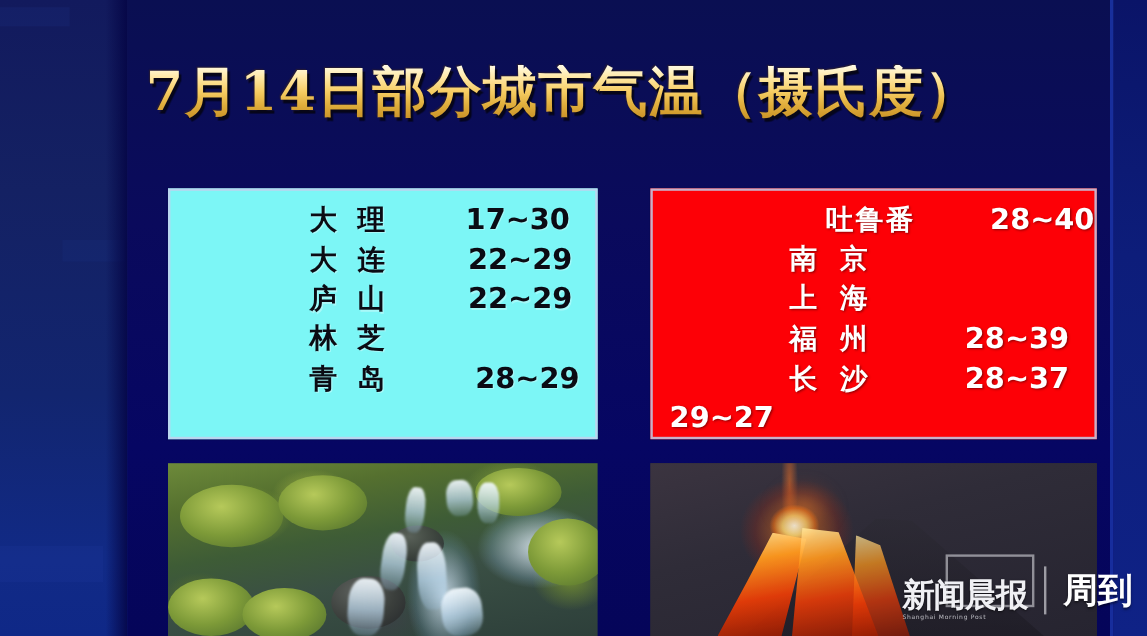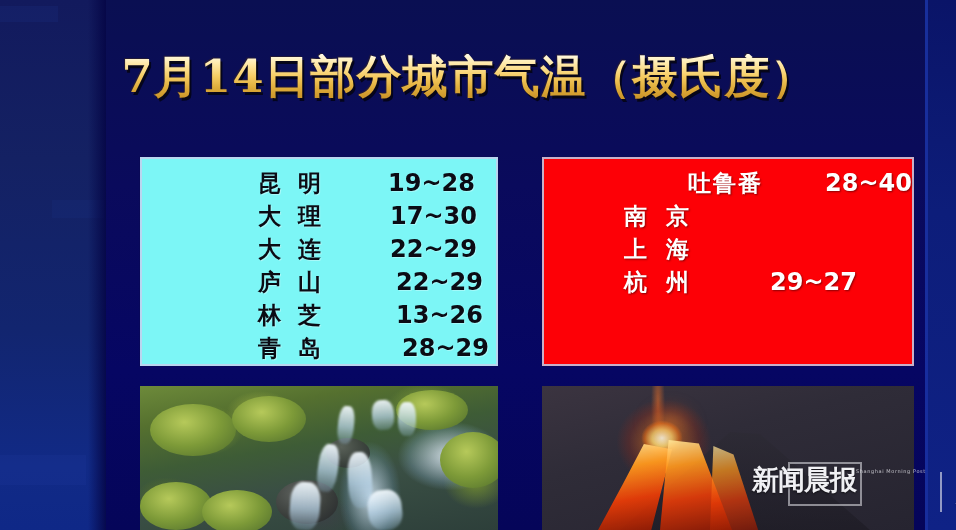--- a/index.html
+++ b/index.html
@@ -149,21 +149,21 @@
   .table-cold .row:nth-child(4) .temp,
   .table-cold .row:nth-child(5) .temp { padding-left: 14px; }
   .table-cold .row:nth-child(6) .temp { padding-left: 20px; }
 
   
   .table-hot .city {
     width: 180px;
     text-align: center;
     color: #ffffff;
     letter-spacing: 19px;
-    padding-left: 32px;
+    padding-left: 66px;
     text-shadow: 1px 1px 2px rgba(0,0,0,0.45);
   }
   .table-hot .city.c3 { letter-spacing: 2px; padding-left: 96px; }
   .table-hot .temp {
     color: #ffffff;
     padding-left: 14px;
     text-shadow: 1px 1px 2px rgba(0,0,0,0.45);
   }
 
   
@@ -276,21 +276,21 @@
     position: absolute;
     left: 752px;
     top: 466px;
     display: flex;
     align-items: center;
     gap: 10px;
   }
   .wm-logo {
     position: relative;
     display: flex;
-    flex-direction: row;
+    flex-direction: column;
     justify-content: flex-end;
     height: 52px;
   }
   .wm-frame {
     position: absolute;
     left: 36px;
     top: -4px;
     width: 74px;
     height: 44px;
     border: 2px solid rgba(230,230,235,0.55);
@@ -345,38 +345,33 @@
 
   </div>
   <div class="bg-band-right-edge"></div>
   <div class="bg-band-right"></div>
 
   <div class="title">7月14日部分城市气温（摄氏度）</div>
 
   <div class="table-box table-cold">
     <div class="rows">
       <div class="row">
-        <span class="city">昆明</span>
-        <span class="temp">19~28</span>
-      </div>
-      <div class="row">
         <span class="city">大理</span>
         <span class="temp">17~30</span>
       </div>
       <div class="row">
         <span class="city">大连</span>
         <span class="temp">22~29</span>
       </div>
       <div class="row">
         <span class="city">庐山</span>
         <span class="temp">22~29</span>
       </div>
       <div class="row">
         <span class="city">林芝</span>
-        <span class="temp">13~26</span>
       </div>
       <div class="row">
         <span class="city">青岛</span>
         <span class="temp">28~29</span>
       </div>
     </div>
   </div>
 
   <div class="table-box table-hot">
     <div class="rows">
@@ -384,21 +379,28 @@
         <span class="city c3">吐鲁番</span>
         <span class="temp">28~40</span>
       </div>
       <div class="row">
         <span class="city">南京</span>
       </div>
       <div class="row">
         <span class="city">上海</span>
       </div>
       <div class="row">
-        <span class="city">杭州</span>
+        <span class="city">福州</span>
+        <span class="temp">28~39</span>
+      </div>
+      <div class="row">
+        <span class="city">长沙</span>
+        <span class="temp">28~37</span>
+      </div>
+      <div class="row">
         <span class="temp">29~27</span>
       </div>
     </div>
   </div>
 
   <div class="photo photo-waterfall">
     <div class="moss moss-1"></div>
     <div class="moss moss-2"></div>
     <div class="moss moss-6"></div>
     <div class="moss moss-3"></div>

